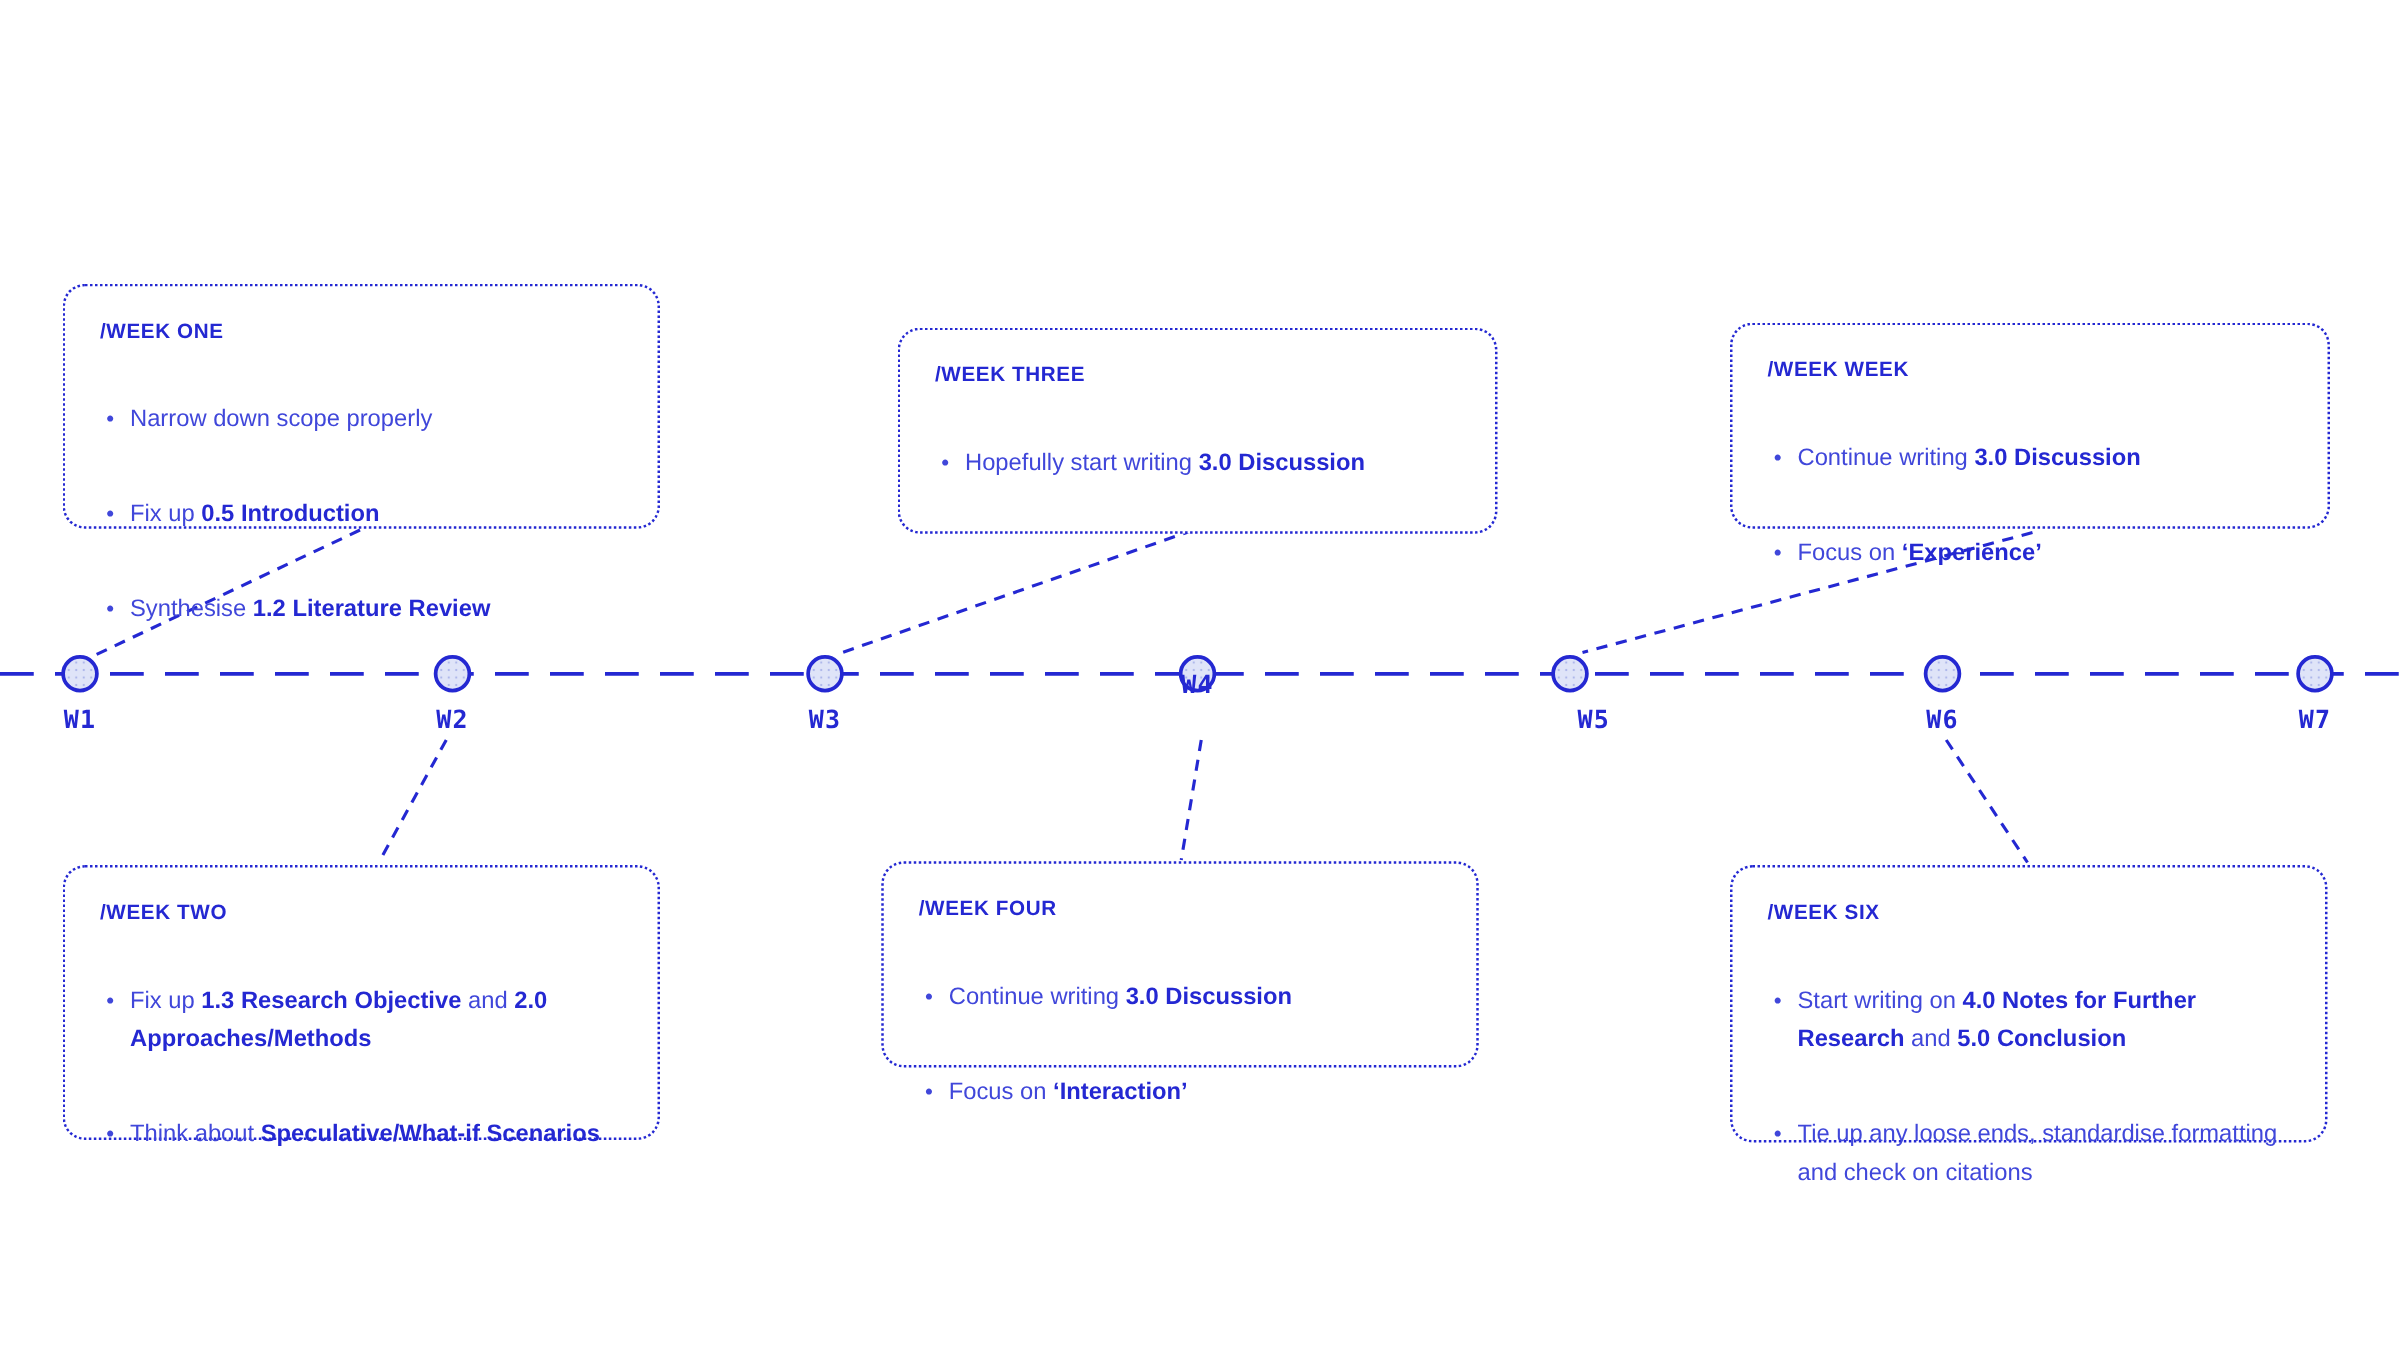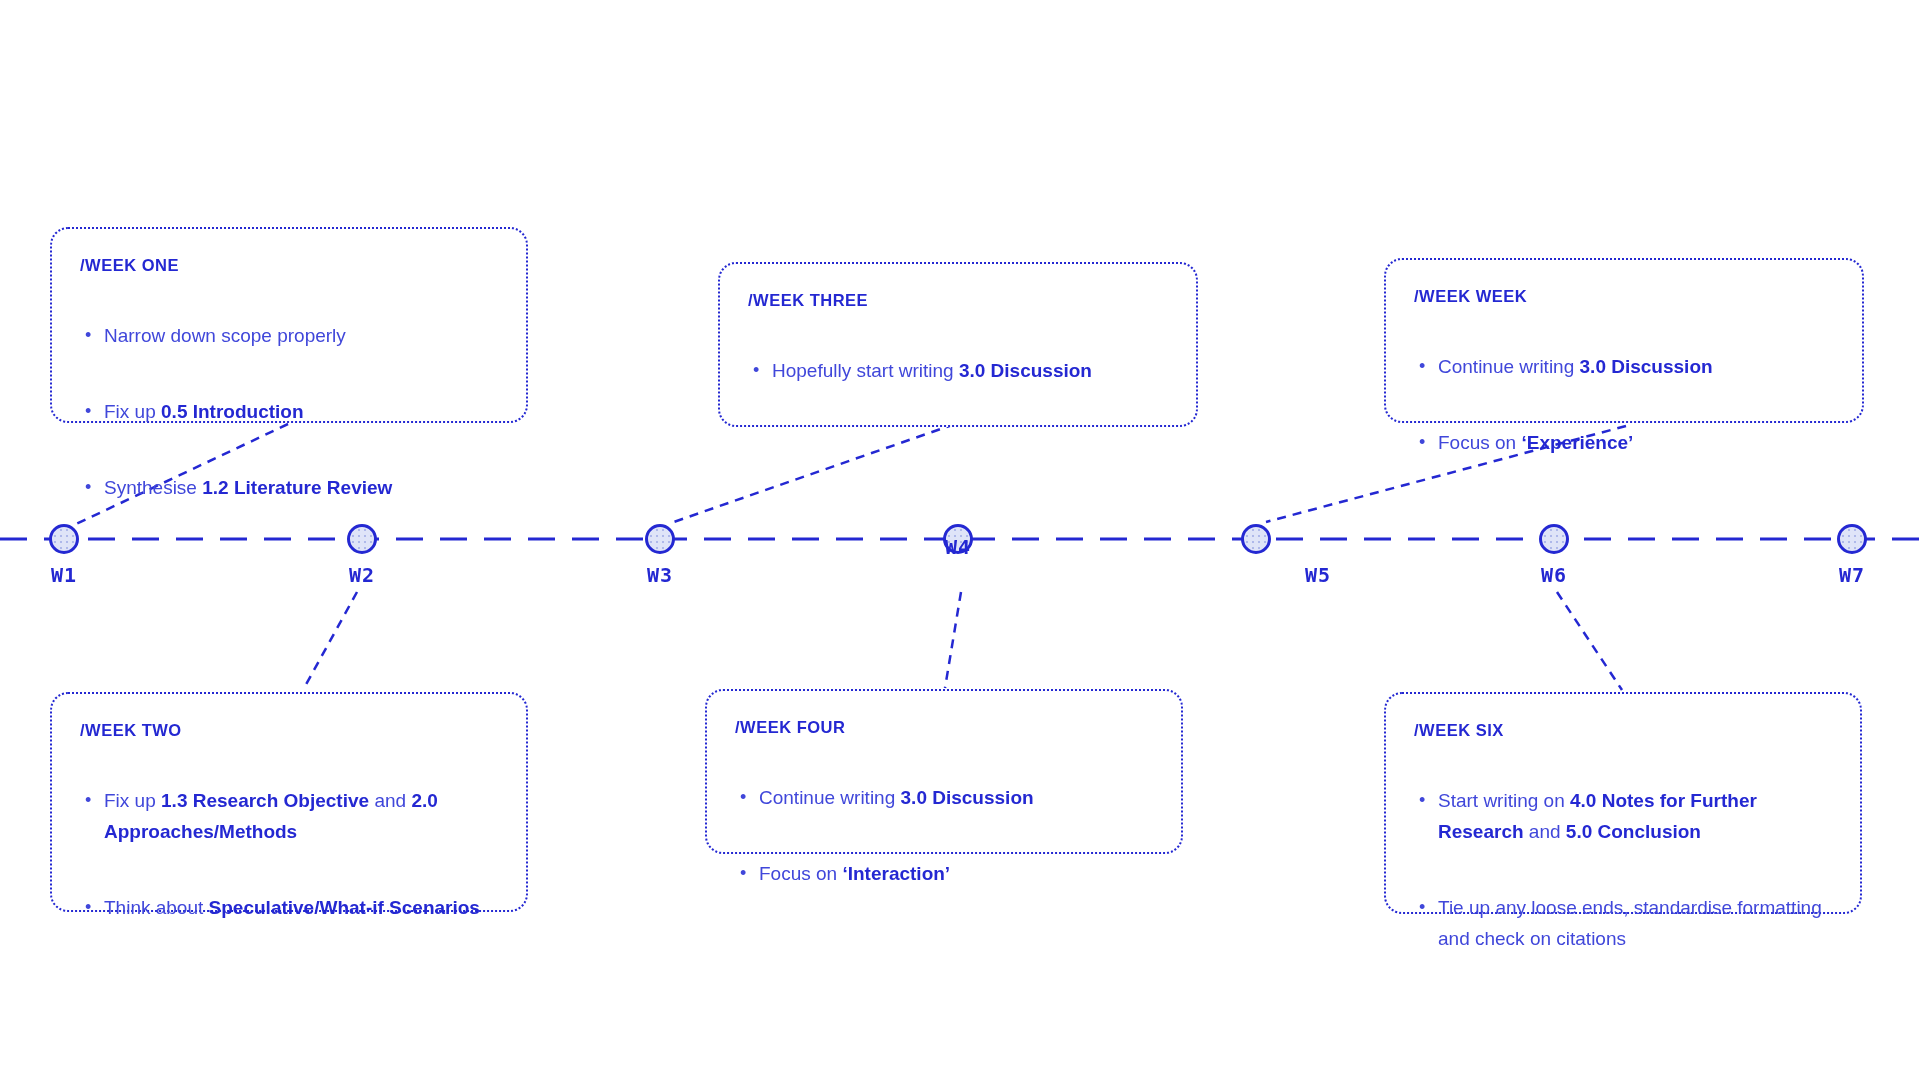--- a/index.html
+++ b/index.html
@@ -58,21 +58,21 @@
   <div class="node" style="left:645px;top:524px"></div>
   <div class="node" style="left:943px;top:524px"></div>
   <div class="node" style="left:1241px;top:524px"></div>
   <div class="node" style="left:1539px;top:524px"></div>
   <div class="node" style="left:1837px;top:524px"></div>
 
   <div class="node-label" style="left:29px;top:563px">W1</div>
   <div class="node-label" style="left:327px;top:563px">W2</div>
   <div class="node-label" style="left:625px;top:563px">W3</div>
   <div class="node-label" style="left:923px;top:535px">W4</div>
-  <div class="node-label" style="left:1283px;top:563px">W5</div>
+  <div class="node-label" style="left:1240px;top:563px">W5</div>
   <div class="node-label" style="left:1519px;top:563px">W6</div>
   <div class="node-label" style="left:1817px;top:563px">W7</div>
 
   <div class="card" style="left:50px;top:227px;width:478px;height:196px">
     <div class="card-title">/WEEK ONE</div>
     <ul class="bullets">
         <li><span>Narrow down scope properly</span></li>
         <li><span>Fix up </span><span class="b">0.5 Introduction</span></li>
         <li><span>Synthesise </span><span class="b">1.2 Literature Review</span></li>
       </ul>

